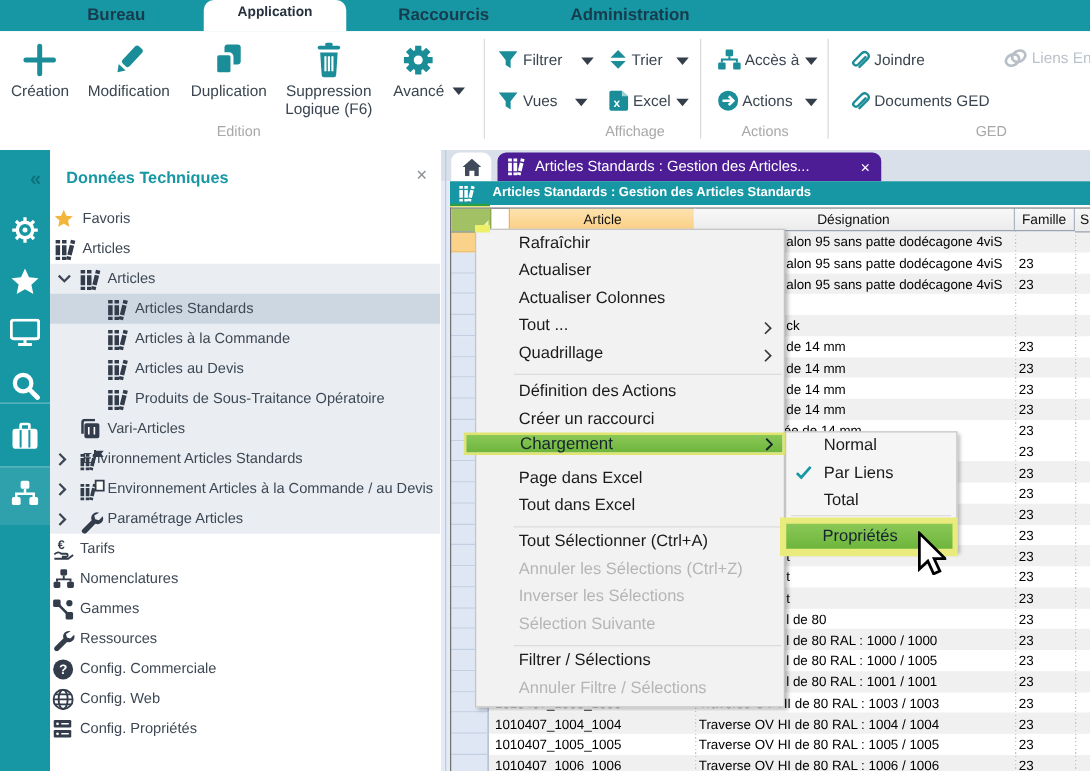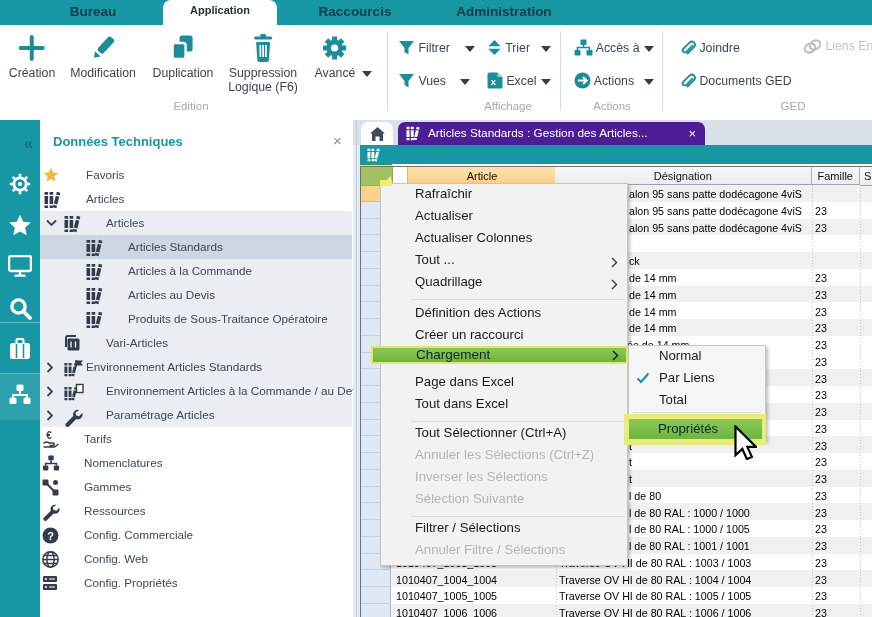--- a/index.html
+++ b/index.html
@@ -16,21 +16,21 @@
 .bigbtn svg{display:block;margin:0 auto 4px auto;}
 .gcap{position:absolute;transform:translateX(-50%);color:#a8a8a8;font-size:11.5px;top:100px;}
 .vsep{position:absolute;top:31px;height:80px;width:1px;background:#dcdcdc;}
 .smallbtn{position:absolute;height:20px;font-size:12.3px;color:#3a4550;white-space:nowrap;}
 .smallbtn svg{vertical-align:-4px;}
 .caret{display:inline-block;width:0;height:0;border-left:5px solid transparent;border-right:5px solid transparent;border-top:6px solid #333e4a;margin-left:8px;vertical-align:1px;}
 
 #strip{left:0;top:120px;width:40px;height:497px;background:#1797a3;}
 
 #panel{left:40px;top:120px;width:313px;height:497px;background:#fff;border-right:1.5px solid #d7dbe1;}
-.treerow{position:absolute;left:0;width:312px;height:24px;font-size:11.7px;color:#3d4854;line-height:24px;white-space:nowrap;padding-left:20px;}
+.treerow{position:absolute;left:0;width:312px;height:24px;font-size:11.7px;color:#3d4854;line-height:24px;white-space:nowrap;}
 .ticon{position:absolute;top:4px;}
 
 #tabbg{left:353px;top:120px;width:519px;height:25px;background:#d9e0ea;}
 #hometab{left:361px;top:122px;width:32px;height:23px;background:#fff;border-radius:7px 7px 0 0;}
 #doctab{left:398px;top:122px;width:307px;height:23px;background:#4c1d95;border-radius:7px 7px 0 0;color:#fff;font-weight:normal;font-size:11.8px;line-height:23px;}
 #titlebar{left:360px;top:145px;width:512px;height:19px;background:#1797a3;color:#fff;font-weight:bold;font-size:10.4px;line-height:19px;}
 #grid{left:360px;top:166px;width:512px;height:451px;background:#fff;}
 .hdr{position:absolute;top:1px;height:18px;background:linear-gradient(#f8f8f8,#ececec);border-bottom:1px solid #99a3b1;font-size:11px;color:#111;text-align:center;line-height:18px;}
 .row-grey{position:absolute;left:1px;width:511px;background:#f0f0f0;}
 .selcell{position:absolute;left:1px;width:30px;background:#dfe7f4;border-bottom:1px solid #c3cfe2;border-right:1px solid #aab6c8;box-sizing:border-box;}
@@ -331,21 +331,21 @@
         </g>
       </g>
     </svg><span style="margin-left:30px;">Articles Standards : Gestion des Articles...</span><span style="position:absolute;right:9px;top:0;font-size:13px;">×</span></div>
 <div class="abs" id="titlebar"><svg style="position:absolute;left:7px;top:2.5px;" width="15" height="14" viewBox="0 0 19 18">
       <g fill="#fff">
         <path d="M0.5 1h3.6v2.8h-3.6zM0.5 5.1h3.6v8h-3.6zM0.5 14.4h3.6v2.6h-3.6zM5.6 1h3.6v2.8h-3.6zM5.6 5.1h3.6v8h-3.6zM5.6 14.4h3.6v2.6h-3.6z"></path>
         <g transform="rotate(14 12.6 9)">
           <path d="M10.8 1h3.6v2.8h-3.6zM10.8 14.4h3.6v2.6h-3.6zM10.8 5.1h3.6v8h-3.6z"></path>
         </g>
       </g>
-    </svg></div>
+    </svg><span style="margin-left:34px;">Articles Standards : Gestion des Articles Standards</span></div>
 <div class="abs" style="left:360px;top:163.3px;width:31.5px;height:1.4px;background:#2e9e44;"></div>
 <div class="abs" style="left:360px;top:164.7px;width:31.5px;height:1.2px;background:#e8e95e;"></div>
 <div class="abs" id="grid">
 <div class="row-grey" style="top:19.00px;height:16.75px;"></div>
 <div class="row-grey" style="top:52.50px;height:16.75px;"></div>
 <div class="row-grey" style="top:86.00px;height:16.75px;"></div>
 <div class="row-grey" style="top:119.50px;height:16.75px;"></div>
 <div class="row-grey" style="top:153.00px;height:16.75px;"></div>
 <div class="row-grey" style="top:203.25px;height:16.75px;"></div>
 <div class="row-grey" style="top:236.75px;height:16.75px;"></div>

